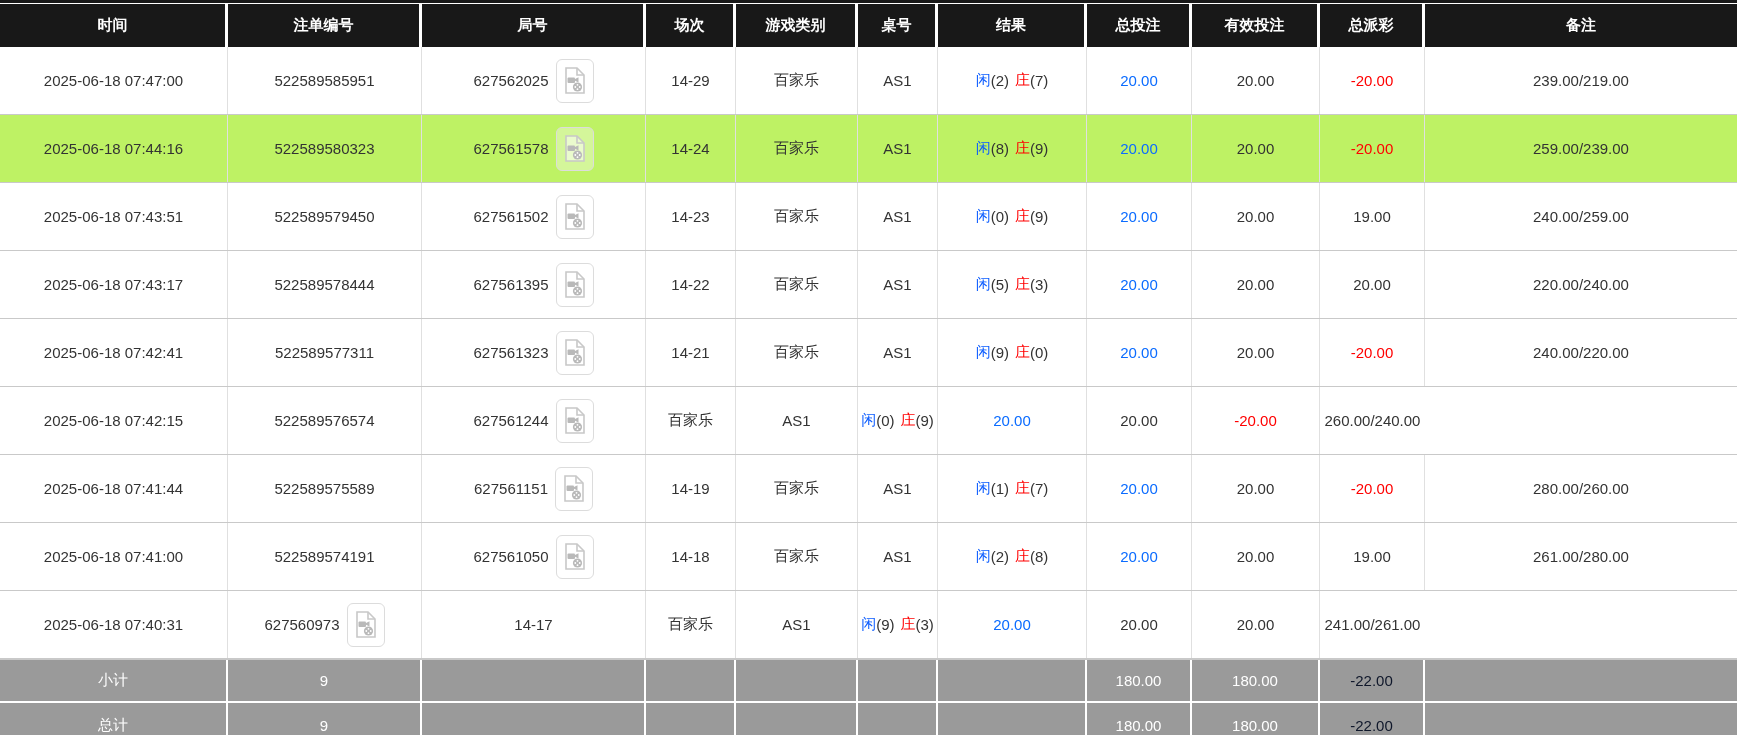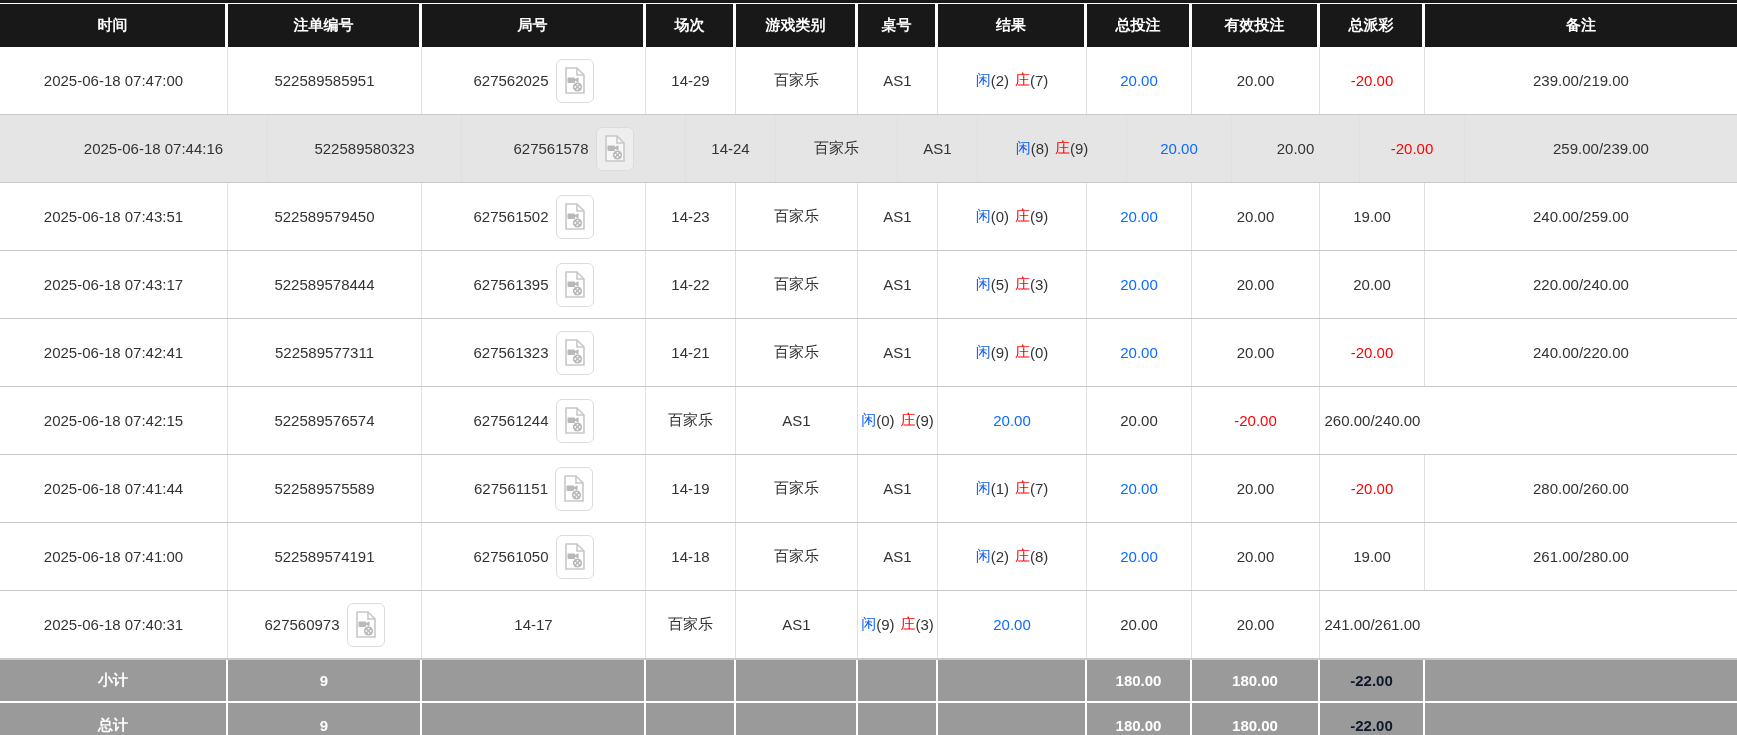--- a/index.html
+++ b/index.html
@@ -18,21 +18,21 @@
   
   .thead{background:#181818;height:43px;text-align:right;}
   .th{
     color:#fff;font-weight:bold;
     display:flex;align-items:center;justify-content:center;
     border-right:3px solid #fff;
   }
   .th:last-child{border-right:none;}
   
   .row{height:67px;border-bottom:1px solid #c9c9c9;background:#fff;}
-  .row.highlight{background:#e5e5e5;padding-left:40px;}
+  .row.highlight{background:#bef264;}
   .cell{
     display:flex;align-items:center;justify-content:center;
     border-right:1px solid #e0e0e0;
     white-space:nowrap;
   }
   .cell:last-child{border-right:none;}
   .blue{color:#0b5cff;}
   .red{color:#ff0000;}
   .link{color:#0b6cff;cursor:pointer;}
   .neg{color:#ff0000;}
@@ -46,21 +46,21 @@
     display:flex;align-items:center;justify-content:center;
     padding:0;cursor:pointer;
   }
   
   .frow{background:#9a9a9a;height:41px;}
   .frow.subtotal{border-top:1px solid #c9c9c9;border-bottom:2px solid #fff;}
   .frow.grandtotal{height:44px;}
   .fcell{
     display:flex;align-items:center;justify-content:center;
     border-right:2px solid #fff;
-    color:#fff;font-weight:bold;white-space:nowrap;
+    color:#fff;font-weight:normal;white-space:nowrap;
   }
   .fcell:last-child{border-right:none;}
   .fcell.neg{color:#0f172a;}
 </style>
 </head>
 <body>
 
 <div class="bet-table">
   <div class="top-bar"></div>
 

